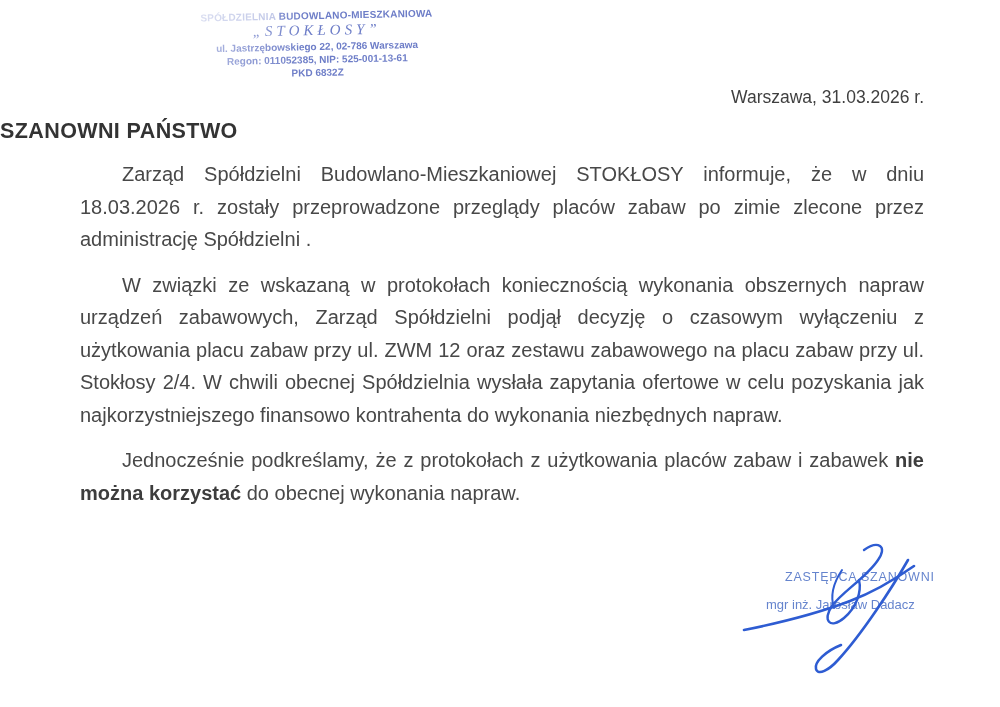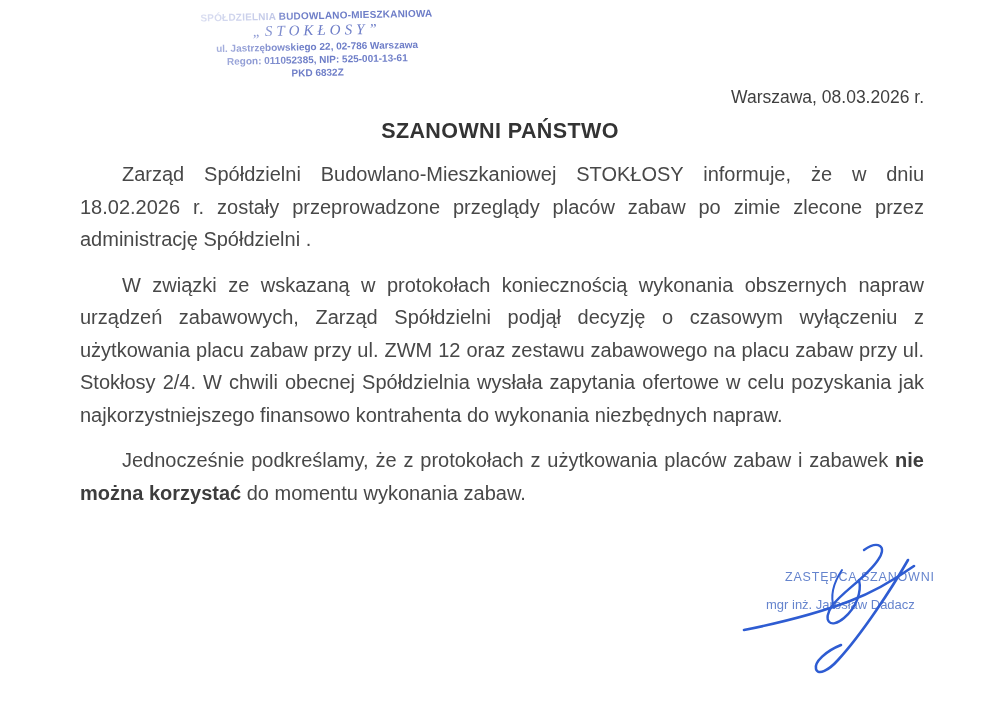--- a/index.html
+++ b/index.html
@@ -45,21 +45,21 @@
     right: 76px;
     font-size: 17.5px;
     color: #3f3f3f;
   }
 
   
   .salutation {
     position: absolute;
     top: 119px;
     left: 0; right: 0;
-    text-align: center;
+    text-align: left;
     font-size: 21.5px;
     font-weight: 700;
     letter-spacing: .4px;
     color: #333333;
   }
 
   
   .letter {
     position: absolute;
     left: 80px;
@@ -109,28 +109,28 @@
 <div class="page">
 
   <div class="stamp">
     <div class="stamp-l1"><span class="fade-word">SPÓŁDZIELNIA</span><span> BUDOWLANO-MIESZKANIOWA</span></div>
     <div class="stamp-l2">„STOKŁOSY”</div>
     <div class="stamp-l3">ul. Jastrzębowskiego 22, 02-786 Warszawa</div>
     <div class="stamp-l4">Regon: 011052385, NIP: 525-001-13-61</div>
     <div class="stamp-l5">PKD 6832Z</div>
   </div>
 
-  <div class="date-line">Warszawa, 08.03.2026 r.</div>
+  <div class="date-line">Warszawa, 31.03.2026 r.</div>
 
   <div class="salutation">SZANOWNI PAŃSTWO</div>
 
   <div class="letter">
-    <p>Zarząd Spółdzielni Budowlano-Mieszkaniowej STOKŁOSY informuje, że w dniu 18.02.2026 r. zostały przeprowadzone przeglądy placów zabaw po zimie zlecone przez administrację Spółdzielni .</p>
+    <p>Zarząd Spółdzielni Budowlano-Mieszkaniowej STOKŁOSY informuje, że w dniu 18.03.2026 r. zostały przeprowadzone przeglądy placów zabaw po zimie zlecone przez administrację Spółdzielni .</p>
     <p>W związki ze wskazaną w protokołach koniecznością wykonania obszernych napraw urządzeń zabawowych, Zarząd Spółdzielni podjął decyzję o czasowym wyłączeniu z użytkowania placu zabaw przy ul. ZWM 12 oraz zestawu zabawowego na placu zabaw przy ul. Stokłosy 2/4. W chwili obecnej Spółdzielnia wysłała zapytania ofertowe w celu pozyskania jak najkorzystniejszego finansowo kontrahenta do wykonania niezbędnych napraw.</p>
-    <p><span>Jednocześnie podkreślamy, że z protokołach z użytkowania placów zabaw i zabawek </span><b>nie można korzystać</b><span> do momentu wykonania zabaw.</span></p>
+    <p><span>Jednocześnie podkreślamy, że z protokołach z użytkowania placów zabaw i zabawek </span><b>nie można korzystać</b><span> do obecnej wykonania napraw.</span></p>
   </div>
 
   <div class="sig-block">
     <div class="sig-title">ZASTĘPCA SZANOWNI</div>
     <div class="sig-name">mgr inż. Jarosław Dadacz</div>
     <svg class="sig-svg" width="255" height="165" viewBox="0 0 255 165" fill="none">
 
       <path d="M6,92 C36,86 78,76 112,63 C136,54 156,42 176,28" stroke="#2e5cd2" stroke-width="2.6" stroke-linecap="round" fill="none"></path>
 
       <path d="M126,12 C140,2 150,8 140,22 C128,40 104,54 94,68 C84,82 92,92 106,80 C118,70 124,54 121,42" stroke="#2e5cd2" stroke-width="2.4" stroke-linecap="round" fill="none"></path>

